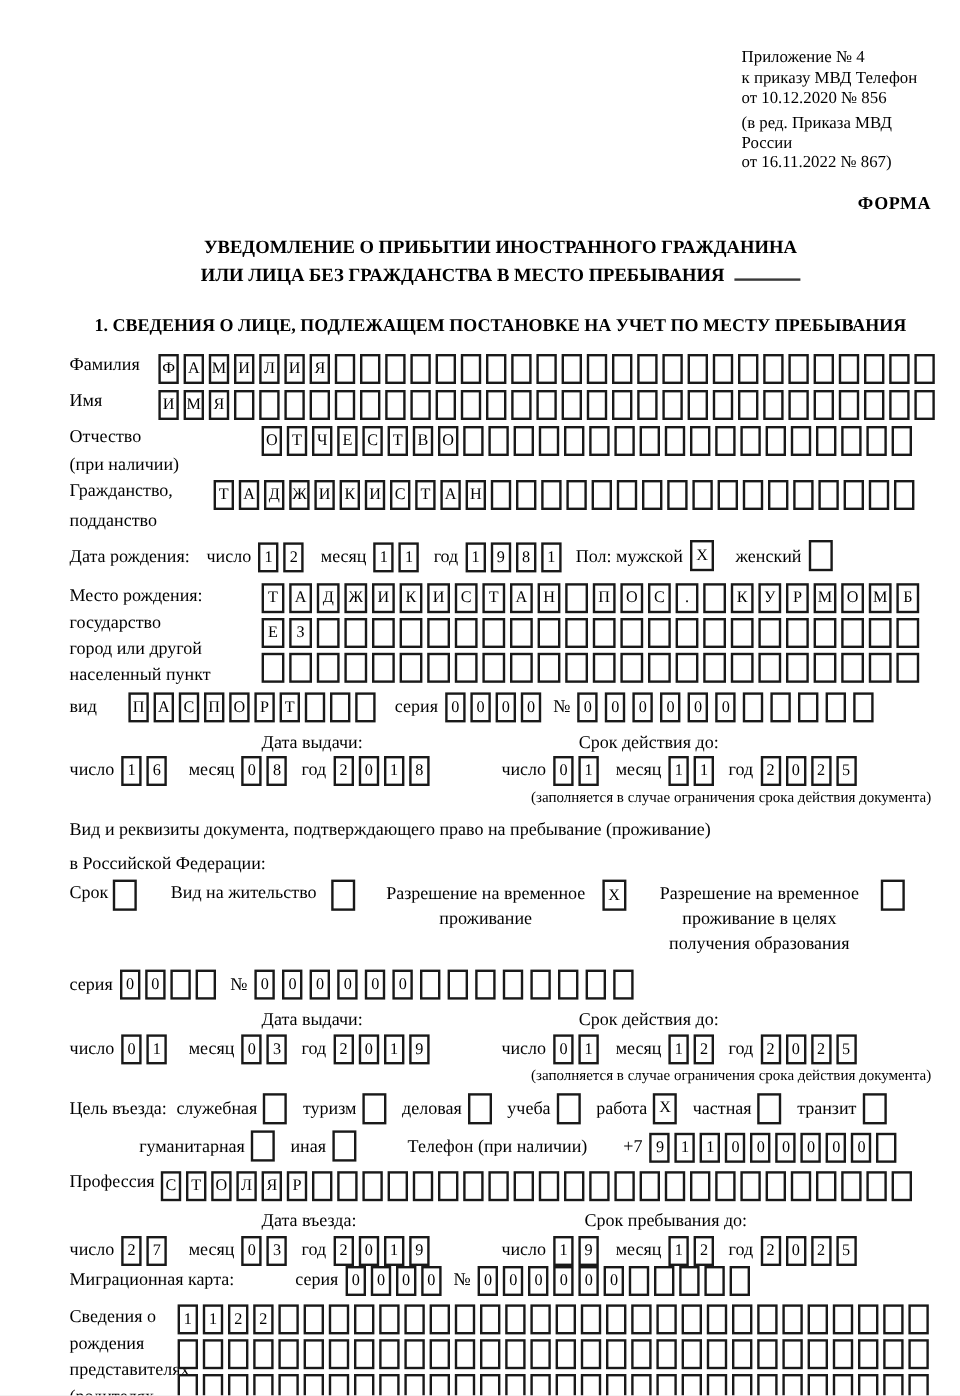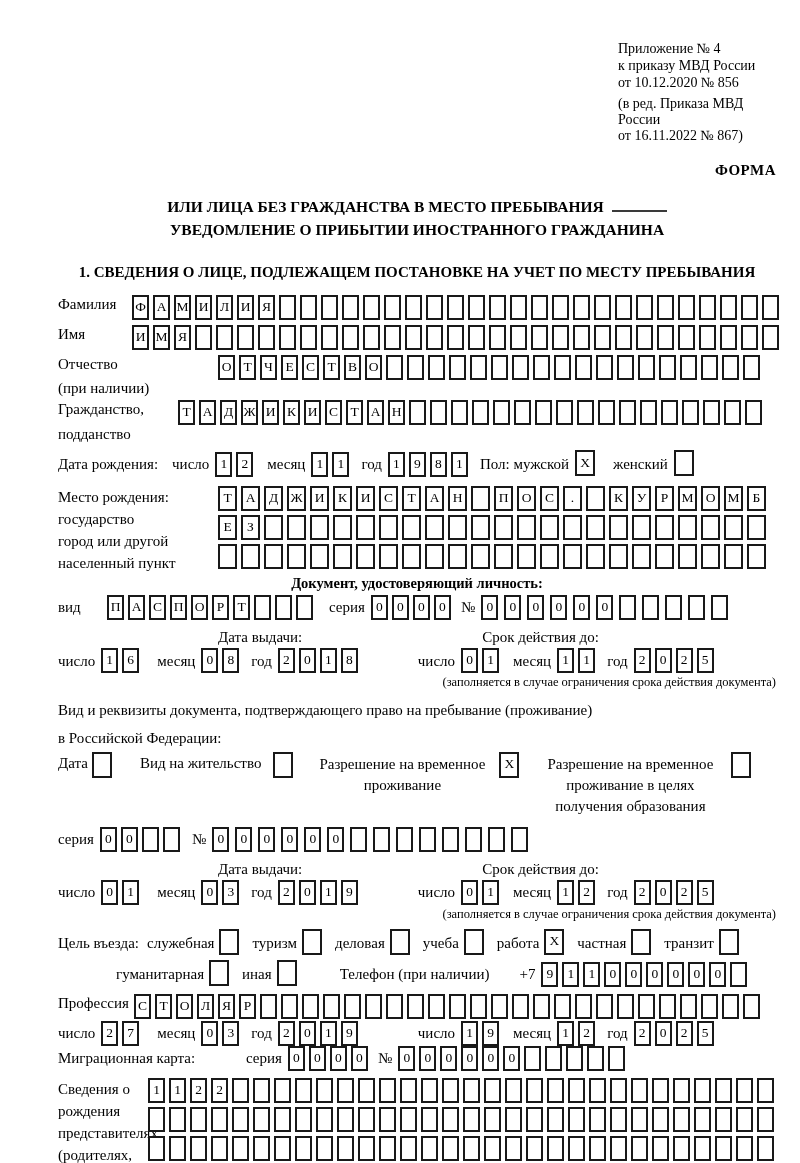--- a/index.html
+++ b/index.html
@@ -48,33 +48,33 @@
   .pair { display:inline-flex; align-items:center; margin-right:9px; }
   .pair .pl { margin-right:5px; }
 </style>
 </head>
 <body>
 
 <div class="page">
 
   <div class="appendix">
     <div>Приложение № 4</div>
-    <div>к приказу МВД России</div>
+    <div>к приказу МВД Телефон</div>
     <div>от 10.12.2020 № 856</div>
     <div class="amend">
       <div>(в ред. Приказа МВД России</div>
       <div>от 16.11.2022 № 867)</div>
     </div>
   </div>
 
   <div class="forma">ФОРМА</div>
 
   <div class="title">
+    <div>УВЕДОМЛЕНИЕ О ПРИБЫТИИ ИНОСТРАННОГО ГРАЖДАНИНА</div>
     <div><span>ИЛИ ЛИЦА БЕЗ ГРАЖДАНСТВА В МЕСТО ПРЕБЫВАНИЯ</span><span class="blank"></span></div>
-    <div>УВЕДОМЛЕНИЕ О ПРИБЫТИИ ИНОСТРАННОГО ГРАЖДАНИНА</div>
   </div>
 
   <div class="section-heading">1. СВЕДЕНИЯ О ЛИЦЕ, ПОДЛЕЖАЩЕМ ПОСТАНОВКЕ НА УЧЕТ ПО МЕСТУ ПРЕБЫВАНИЯ</div>
 
   <div class="row" style="margin-top:13px;">
     <span class="lbl w74">Фамилия</span>
     <span class="cellrow">
         <span class="cell">Ф</span>
         <span class="cell">А</span>
         <span class="cell">М</span>
@@ -329,21 +329,20 @@
           <span class="cell"></span>
           <span class="cell"></span>
           <span class="cell"></span>
           <span class="cell"></span>
           <span class="cell"></span>
           <span class="cell"></span>
         </span>
     </span>
   </div>
 
-  <div class="doc-heading" style="margin-top:0;">Документ, удостоверяющий личность:</div>
 
   <div class="dates" style="margin-top:3px;">
     <span class="dl" style="width:43px;">вид</span>
     <span class="cellrow" style="margin-right:12px;">
         <span class="cell">П</span>
         <span class="cell">А</span>
         <span class="cell">С</span>
         <span class="cell">П</span>
         <span class="cell">О</span>
         <span class="cell">Р</span>
@@ -418,21 +417,21 @@
           <span class="cell">5</span>
         </span>
     </span>
   </div>
   <div class="note">(заполняется в случае ограничения срока действия документа)</div>
 
   <div class="intro">Вид и реквизиты документа, подтверждающего право на пребывание (проживание)</div>
   <div style="margin-top:9px;">в Российской Федерации:</div>
 
   <div class="row" style="margin-top:6px;">
-    <span>Дата</span>
+    <span>Срок</span>
     <span class="cellrow cb" style="margin-left:4px;">
         <span class="cell"></span>
       </span>
     <span style="margin-left:24px;">Вид на жительство</span>
     <span class="cellrow cb" style="margin-left:12px;">
         <span class="cell"></span>
       </span>
     <span class="optblock" style="width:178px;margin-left:16px;">Разрешение на временное проживание</span>
     <span class="cellrow cb" style="margin-left:8px;">
         <span class="cell">X</span>
@@ -620,20 +619,24 @@
         <span class="cell"></span>
         <span class="cell"></span>
         <span class="cell"></span>
         <span class="cell"></span>
         <span class="cell"></span>
         <span class="cell"></span>
         <span class="cell"></span>
       </span>
   </div>
 
+  <div class="dates-head">
+    <span style="margin-left:160px;">Дата въезда:</span>
+    <span style="margin-left:190px;">Срок пребывания до:</span>
+  </div>
   <div class="dates">
     <span class="grp">
       <span class="dl">число</span>
       <span class="cellrow" style="margin-right:14px;">
           <span class="cell">2</span>
           <span class="cell">7</span>
         </span>
       <span class="dl">месяц</span>
       <span class="cellrow" style="margin-right:8px;">
           <span class="cell">0</span>

